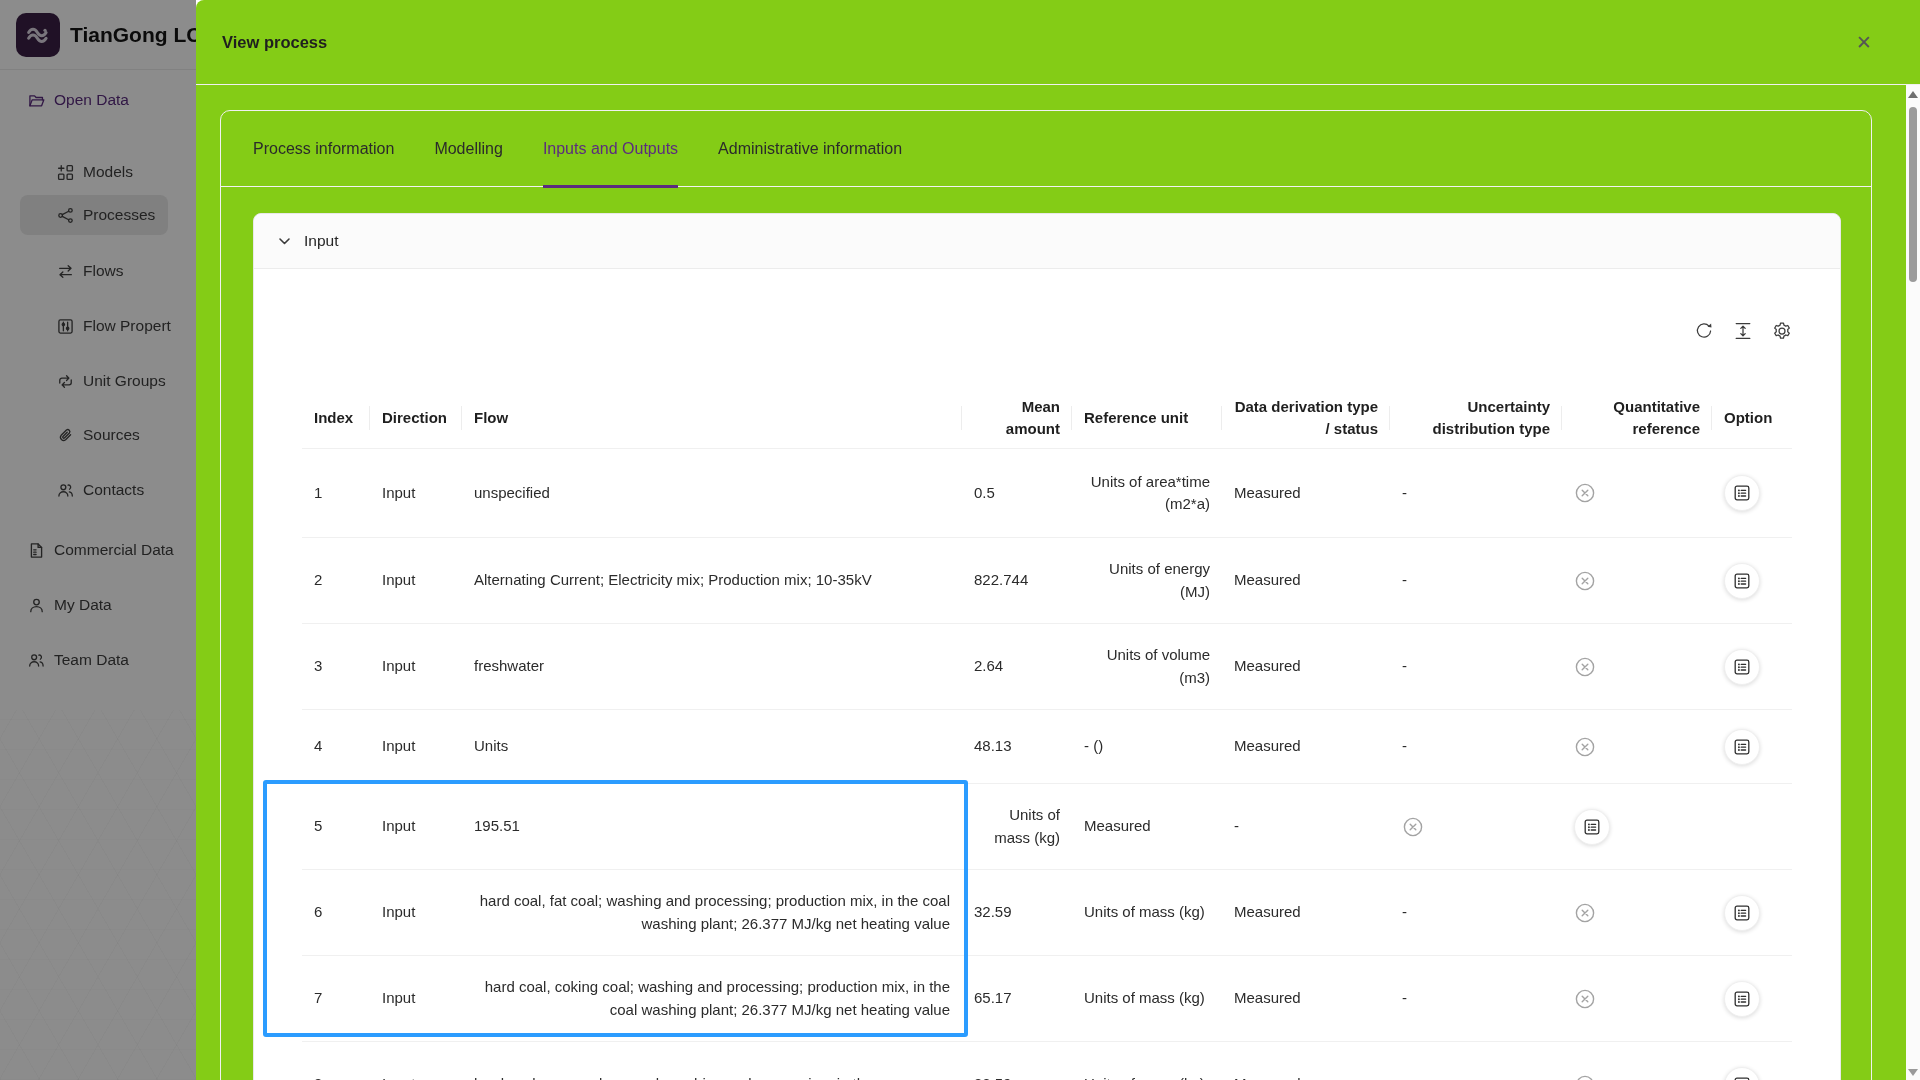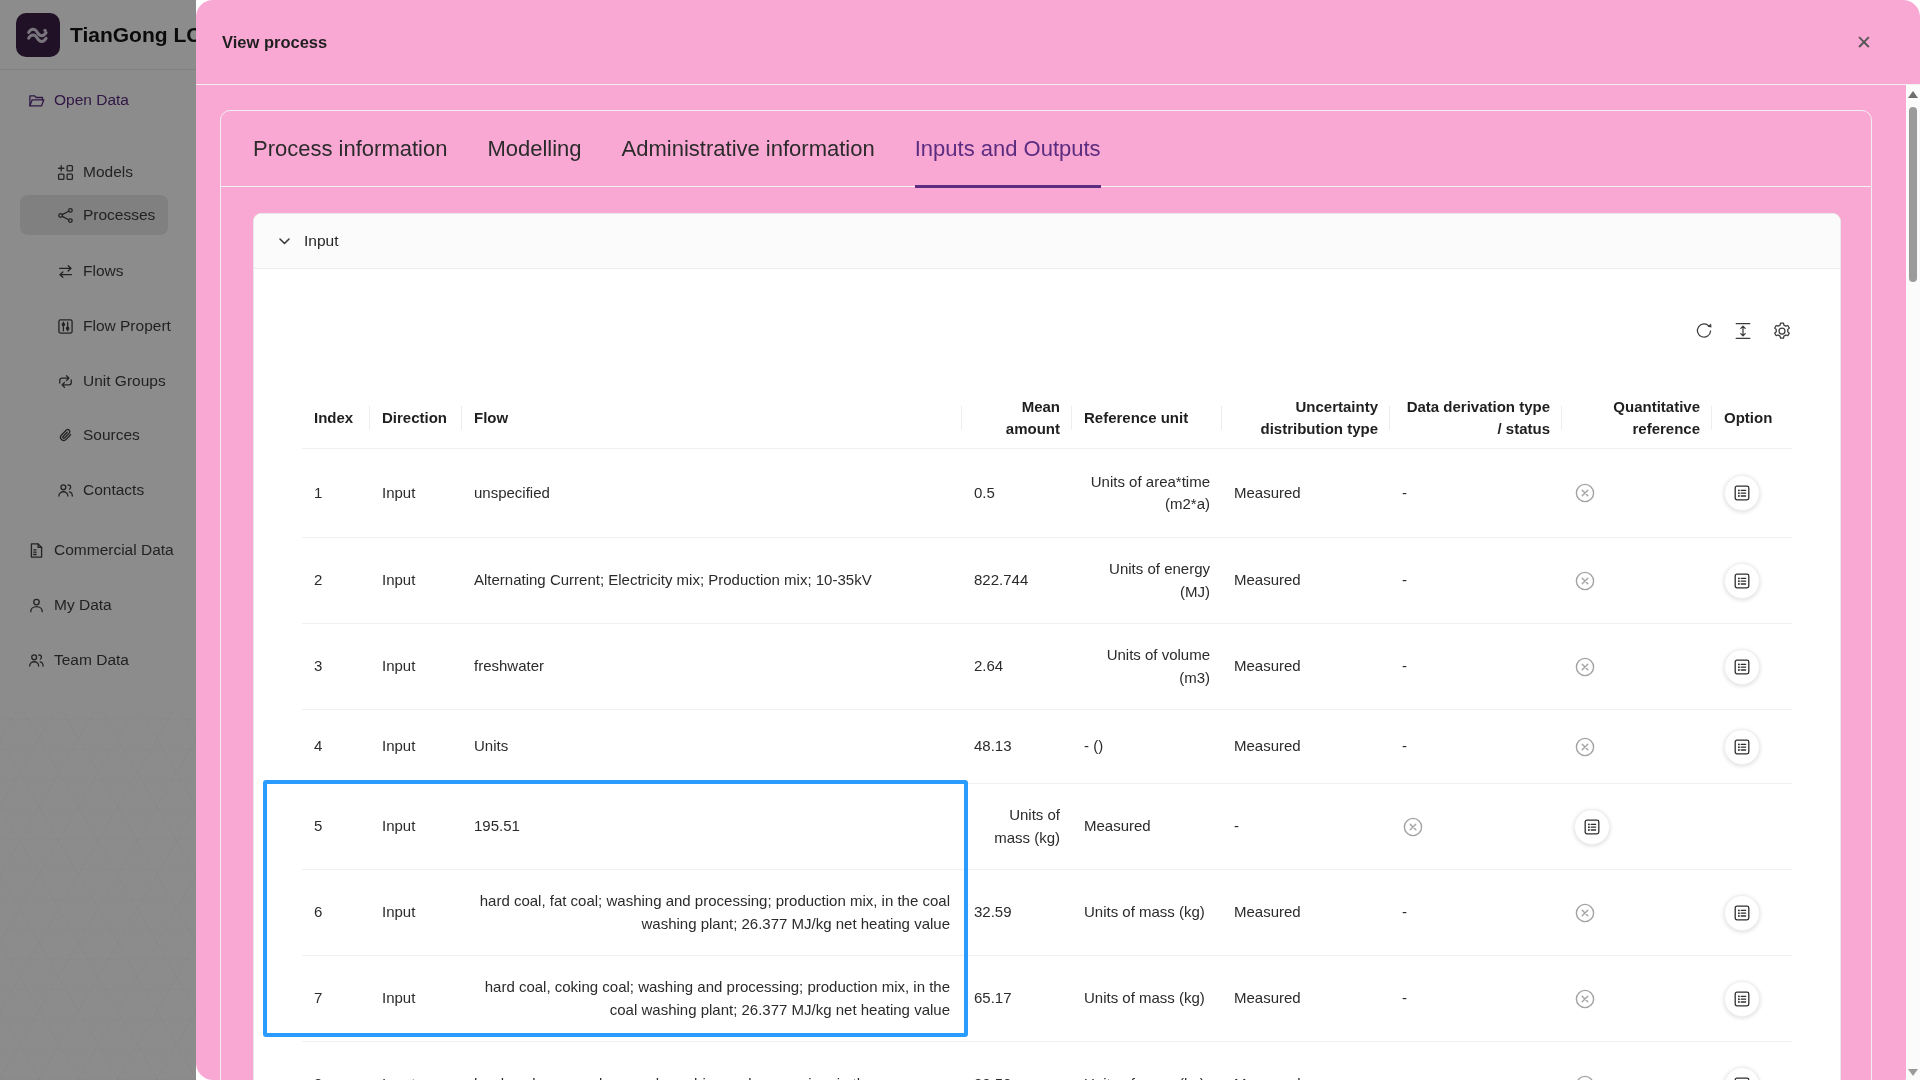--- a/index.html
+++ b/index.html
@@ -26,31 +26,31 @@
   .side-item svg { width:100%; height:100%; }
   .side-item svg * { stroke:#434343; fill:none; stroke-width:1.25; stroke-linecap:round; stroke-linejoin:round; }
   #side-pattern { position:absolute; left:0; bottom:0; width:196px; height:370px; opacity:.5;
     background:
       repeating-linear-gradient(60deg, rgba(0,0,0,0.045) 0 1px, transparent 1px 34px),
       repeating-linear-gradient(-60deg, rgba(0,0,0,0.045) 0 1px, transparent 1px 34px),
       repeating-linear-gradient(0deg, rgba(0,0,0,0.03) 0 1px, transparent 1px 30px); }
   #dim { position:absolute; left:0; top:0; width:196px; height:1080px; background:rgba(0,0,0,0.45); z-index:40; }
 
   
-  #modal { position:absolute; left:196px; top:0; width:1724px; height:1080px; background:#f9a8d4; z-index:60;
-    border-top-left-radius:8px;border-radius:17px; }
+  #modal { position:absolute; left:196px; top:0; width:1724px; height:1080px; background:#84cc16; z-index:60;
+    border-top-left-radius:8px; }
   #modal-title { position:absolute; left:26px; top:0; height:84px; line-height:84px; font-size:16.5px; font-weight:700; color:#1f1f1f; }
   #modal-close { position:absolute; right:40px; top:26px; width:32px; height:32px; display:flex; align-items:center; justify-content:center;
     font-size:19px; color:#555; cursor:pointer; }
   #modal-divider { position:absolute; left:0; top:84px; width:1724px; height:0; border-bottom:1px solid #f0f0f0; }
 
   #card { position:absolute; left:24px; top:110px; width:1652px; height:1100px; border:1px solid #f0f0f0; border-radius:10px; }
   #tabbar { position:absolute; left:0; top:0; width:100%; height:76px; border-bottom:1px solid #f2f2f2;
     display:flex; align-items:center; padding-left:32px; gap:40px; }
-  .tab { font-size:22px; color:#2b2b2b; height:76px; line-height:76px; position:relative; cursor:pointer; white-space:nowrap; }
+  .tab { font-size:16px; color:#2b2b2b; height:76px; line-height:76px; position:relative; cursor:pointer; white-space:nowrap; }
   .tab.active { color:#5b2c7f; font-weight:500; }
   .tab.active::after { content:""; position:absolute; left:0; right:0; bottom:-1px; height:2.5px; background:#5b2c7f; }
 
   #collapse { position:absolute; left:32px; top:102px; width:1588px; height:1000px;
     border:1px solid #e8e8e8; border-radius:8px; background:#fff; }
   #collapse-header { height:55px; background:#fbfbfb; border-bottom:1px solid #ececec;
     border-radius:8px 8px 0 0; display:flex; align-items:center; padding-left:24px; gap:13px; cursor:pointer; }
   #collapse-header .chev { width:13px; height:13px; display:flex; }
   #collapse-header .chev svg * { stroke:#3c3c3c; fill:none; stroke-width:1.6; stroke-linecap:round; stroke-linejoin:round; }
   #collapse-title { font-size:15.5px; color:#262626; }
@@ -223,22 +223,22 @@
 
 <div id="modal">
   <div id="modal-title">View process</div>
   <div id="modal-close">✕</div>
   <div id="modal-divider"></div>
 
   <div id="card">
     <div id="tabbar">
       <div class="tab">Process information</div>
       <div class="tab">Modelling</div>
+      <div class="tab active">Inputs and Outputs</div>
       <div class="tab">Administrative information</div>
-      <div class="tab active">Inputs and Outputs</div>
     </div>
 
     <div id="collapse">
       <div id="collapse-header">
         <span class="chev">
           <svg viewBox="0 0 13 13">
               <path d="M2 4l4.5 4.5L11 4"></path>
             </svg>
         </span>
         <span id="collapse-title">Input</span>
@@ -265,22 +265,22 @@
           </span>
         </div>
 
         <div id="tbl">
           <div id="tbl-head">
             <div class="hcell">Index</div>
             <div class="hcell">Direction</div>
             <div class="hcell">Flow</div>
             <div class="hcell">Mean amount</div>
             <div class="hcell">Reference unit</div>
+            <div class="hcell">Data derivation type / status</div>
             <div class="hcell">Uncertainty distribution type</div>
-            <div class="hcell">Data derivation type / status</div>
             <div class="hcell">Quantitative reference</div>
             <div class="hcell">Option</div>
           </div>
           <div>
               <div class="trow">
     <div class="cell">1</div>
     <div class="cell">Input</div>
     <div class="cell">unspecified</div>
     <div class="cell">0.5</div>
     <div class="cell">Units of area*time (m2*a)</div>

